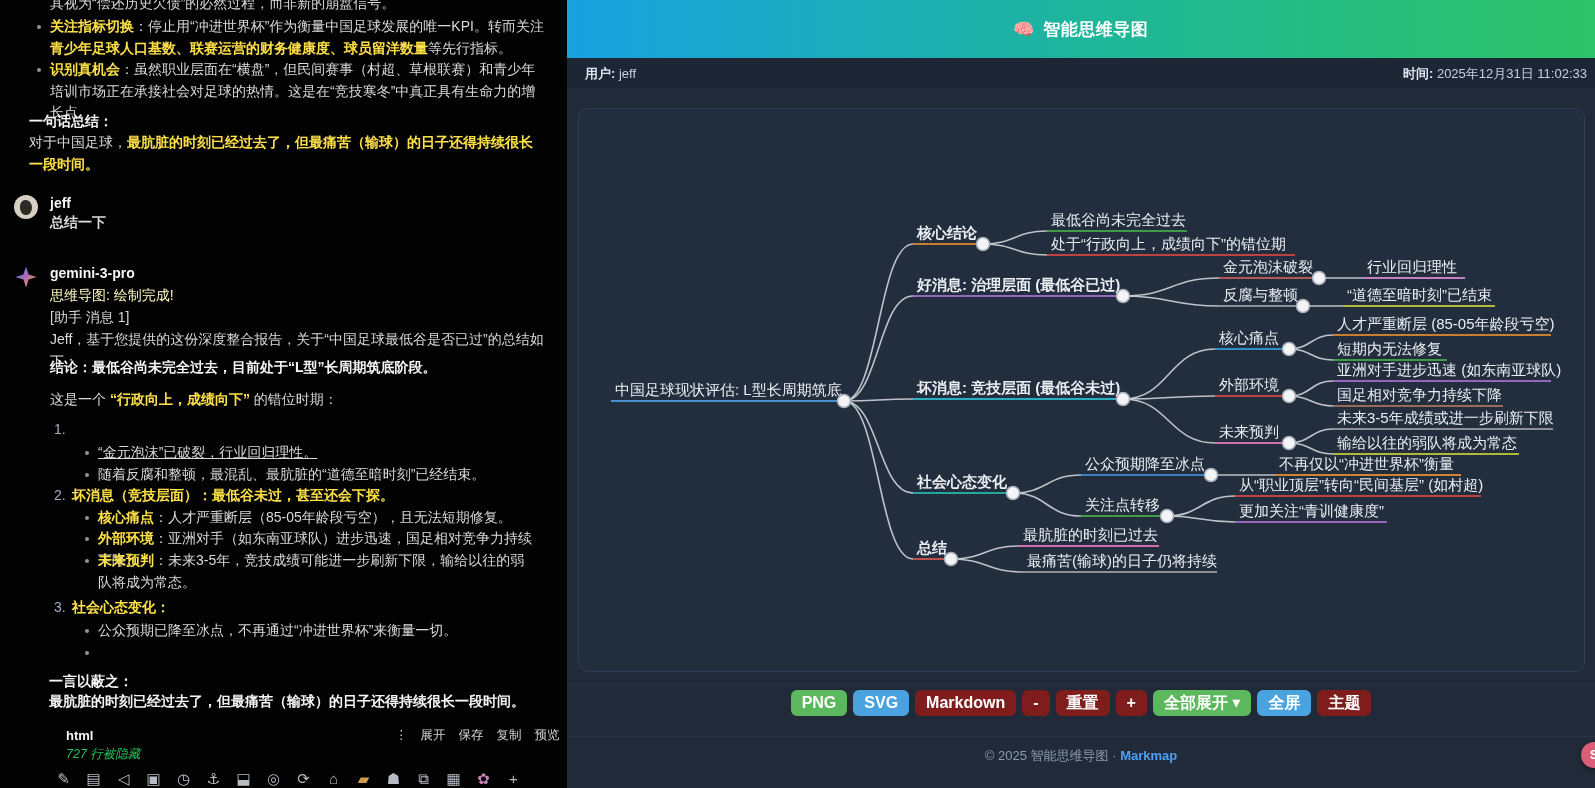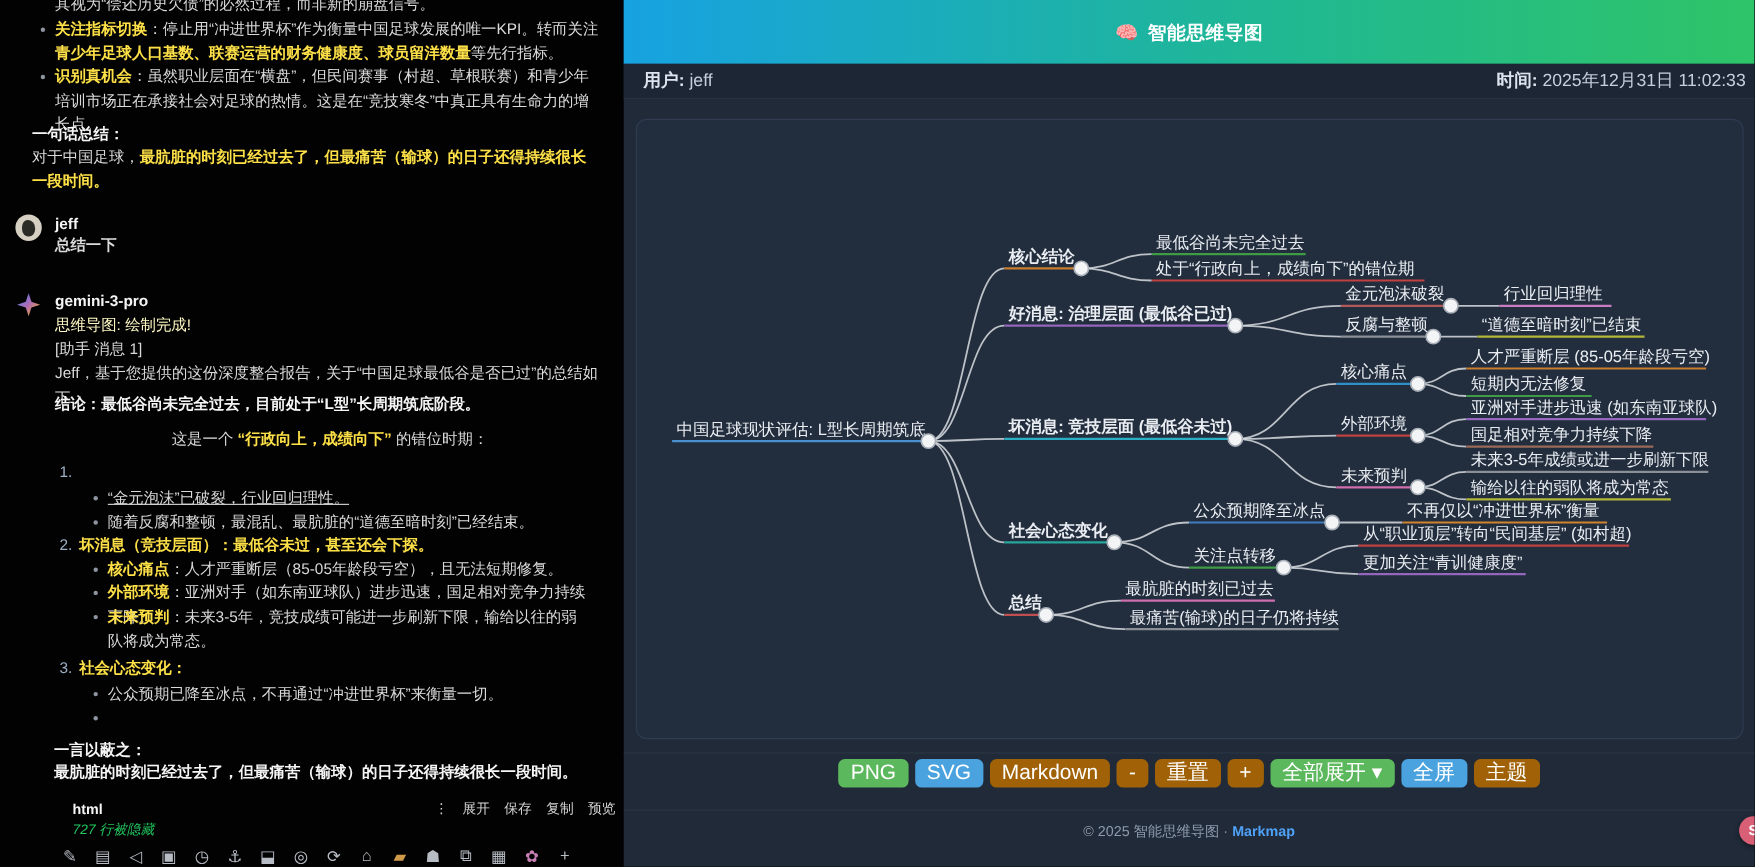--- a/index.html
+++ b/index.html
@@ -25,37 +25,37 @@
   .tool-icon{font-size:15px;color:#b7bcc4;width:17px;text-align:center;}
 
   
   #right-panel{position:absolute;left:567px;top:0;width:1028px;height:788px;background:#202a38;}
   #rp-header{position:absolute;left:0;top:0;width:100%;height:58px;
      background:linear-gradient(90deg,#17a2e1 0%,#1fb795 55%,#2ec468 100%);
      display:flex;align-items:center;justify-content:center;gap:8px;
      color:#fff;font-size:17px;font-weight:700;letter-spacing:.5px;}
   #rp-info{position:absolute;left:0;top:58px;width:100%;height:32px;background:#1d2634;
      display:flex;justify-content:space-between;align-items:center;
-     padding:0 8px 0 18px;box-sizing:border-box;font-size:16px;color:#c6cfdd;
+     padding:0 8px 0 18px;box-sizing:border-box;font-size:13px;color:#c6cfdd;
      border-bottom:1px solid #28323f;}
   #rp-info b{color:#dde4f0;}
   #mm-container{position:absolute;left:11px;top:108px;width:1005px;height:562px;
      background:#222d3d;border:1px solid #303c52;border-radius:10px;}
   #mindmap-svg{position:absolute;left:0;top:0;}
   .mm-link{fill:none;stroke:#d8dce1;stroke-width:1.6;opacity:.85;}
   .mm-dot{fill:#f3f4f6;stroke:#a9afb8;stroke-width:1.5;}
   #mindmap-svg text{fill:#eaeef3;font-size:15px;font-family:"Liberation Sans","DejaVu Sans",sans-serif;}
   .mm-bold{font-weight:700;}
   #rp-toolbar{position:absolute;left:0;top:684px;width:100%;height:52px;border-top:1px solid #2b3645;
      display:flex;justify-content:center;align-items:center;gap:6px;padding-bottom:16px;box-sizing:border-box;}
-  .btn{height:26px;padding:0 11px;border-radius:6px;border:none;color:#fff;font-size:19px;
-     line-height:26px;cursor:pointer;font-family:inherit;}
+  .btn{height:26px;padding:0 11px;border-radius:6px;border:none;color:#fff;font-size:16px;
+     line-height:26px;cursor:pointer;font-family:inherit;font-weight:bold;}
   .btn.green{background:#5cb85c;}
   .btn.blue{background:#4aa3df;}
-  .btn.gray{background:#a16207;}
+  .btn.gray{background:#7f1d1d;}
   #rp-footer{position:absolute;left:0;top:736px;width:100%;height:52px;border-top:1px solid #2b3645;
      text-align:center;padding-top:10px;font-size:13px;color:#8d9aad;box-sizing:border-box;}
   #footer-link{color:#4ea1f7;text-decoration:none;font-weight:700;cursor:pointer;}
   #fab{position:absolute;left:1014px;top:742px;width:26px;height:26px;border-radius:50%;
      background:#d95f76;color:#fff;font-size:13px;font-weight:700;text-align:center;line-height:26px;
      box-shadow:0 2px 5px rgba(0,0,0,.4);cursor:pointer;}
   
   #gemini-avatar svg{display:block;}
 </style>
 </head>
@@ -91,21 +91,21 @@
       </linearGradient>
         </defs>
       <path d="M12 1.5 L14.6 9.4 L22.5 12 L14.6 14.6 L12 22.5 L9.4 14.6 L1.5 12 L9.4 9.4 Z" fill="url(#gg)"></path>
     </svg>
   </div>
   <div class="p bold" style="left:50px;top:263px;">gemini-3-pro</div>
   <div class="p gray" style="left:50px;top:285px;">思维导图: 绘制完成!</div>
   <div class="p" style="left:50px;top:307px;">[助手 消息 1]</div>
   <div class="p" style="left:50px;top:329px;width:500px;">Jeff，基于您提供的这份深度整合报告，关于“中国足球最低谷是否已过”的总结如下：</div>
   <div class="p bold" style="left:50px;top:357px;width:500px;">结论：最低谷尚未完全过去，目前处于“L型”长周期筑底阶段。</div>
-  <div class="p" style="left:50px;top:389px;width:500px;text-align:center;"><span>这是一个 </span><span class="b">“行政向上，成绩向下”</span><span> 的错位时期：</span></div>
+  <div class="p" style="left:50px;top:389px;width:500px;"><span>这是一个 </span><span class="b">“行政向上，成绩向下”</span><span> 的错位时期：</span></div>
 
   <div class="nmark" style="left:54px;top:419px;">1.</div>
   <div class="p bullet" style="left:85px;top:442px;width:455px;text-decoration:underline;"><span class="bdot"></span><span><span>“金元泡沫”已破裂，行业回归理性。</span></span></div>
   <div class="p bullet" style="left:85px;top:464px;width:455px;"><span class="bdot"></span><span><span>随着反腐和整顿，最混乱、最肮脏的“道德至暗时刻”已经结束。</span></span></div>
 
   <div class="nmark" style="left:54px;top:485px;">2.</div>
   <div class="p" style="left:72px;top:485px;width:470px;"><span class="b">坏消息（竞技层面）：最低谷未过，甚至还会下探。</span></div>
   <div class="p bullet" style="left:85px;top:507px;width:455px;"><span class="bdot"></span><span><span class="b">核心痛点</span><span>：人才严重断层（85-05年龄段亏空），且无法短期修复。</span></span></div>
   <div class="p bullet" style="left:85px;top:528px;width:455px;"><span class="bdot"></span><span><span class="b">外部环境</span><span>：亚洲对手（如东南亚球队）进步迅速，国足相对竞争力持续下降。</span></span></div>
   <div class="p bullet" style="left:85px;top:550px;width:448px;"><span class="bdot"></span><span><span class="b">未来预判</span><span>：未来3-5年，竞技成绩可能进一步刷新下限，输给以往的弱队将成为常态。</span></span></div>

